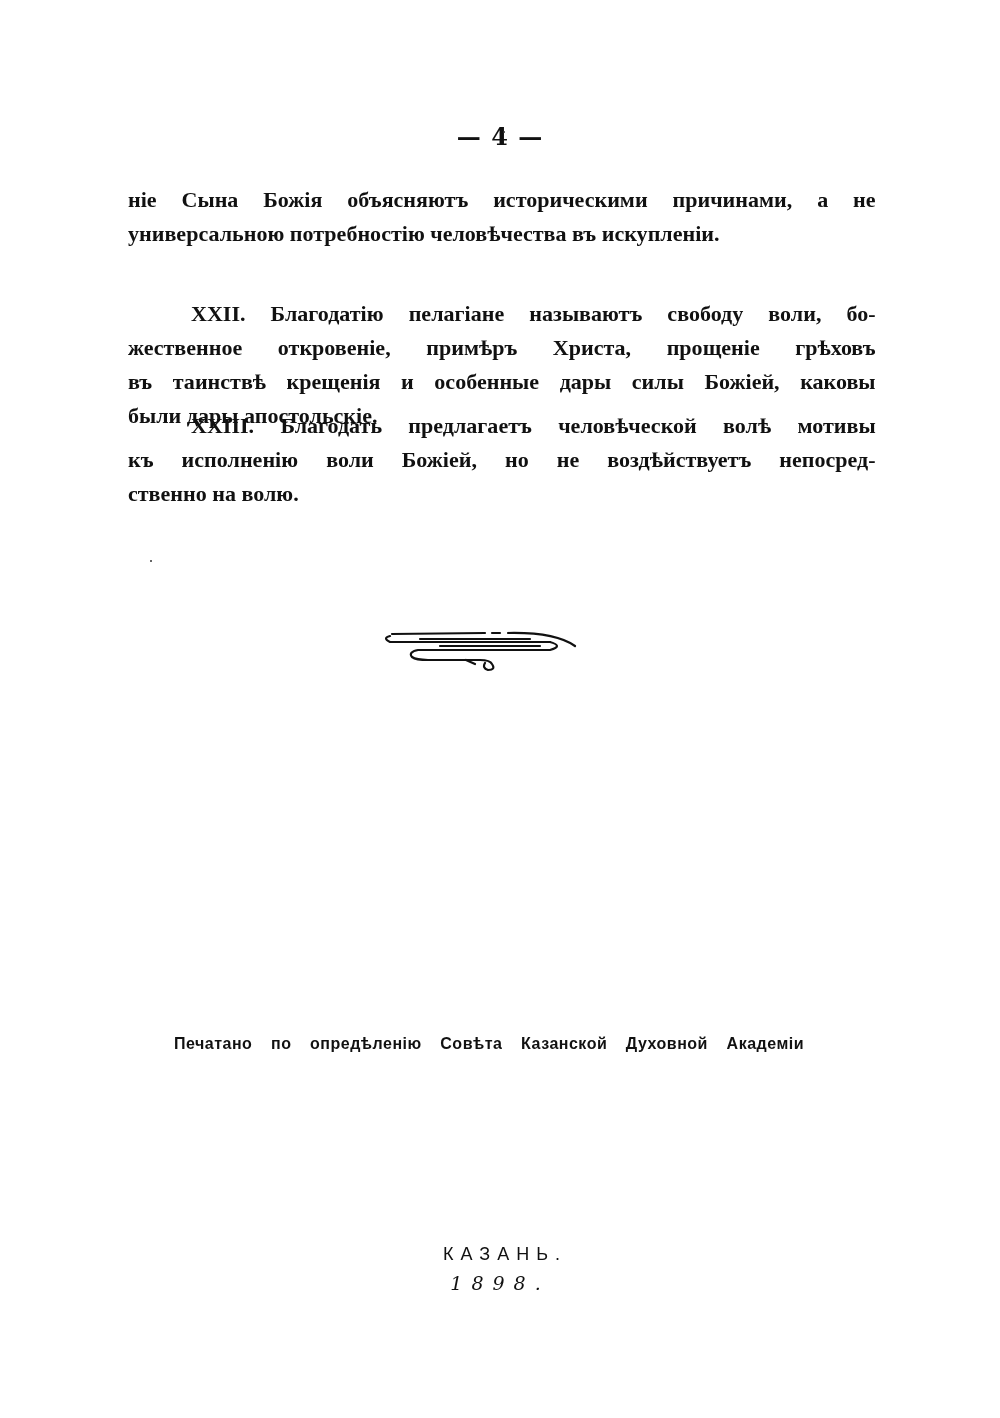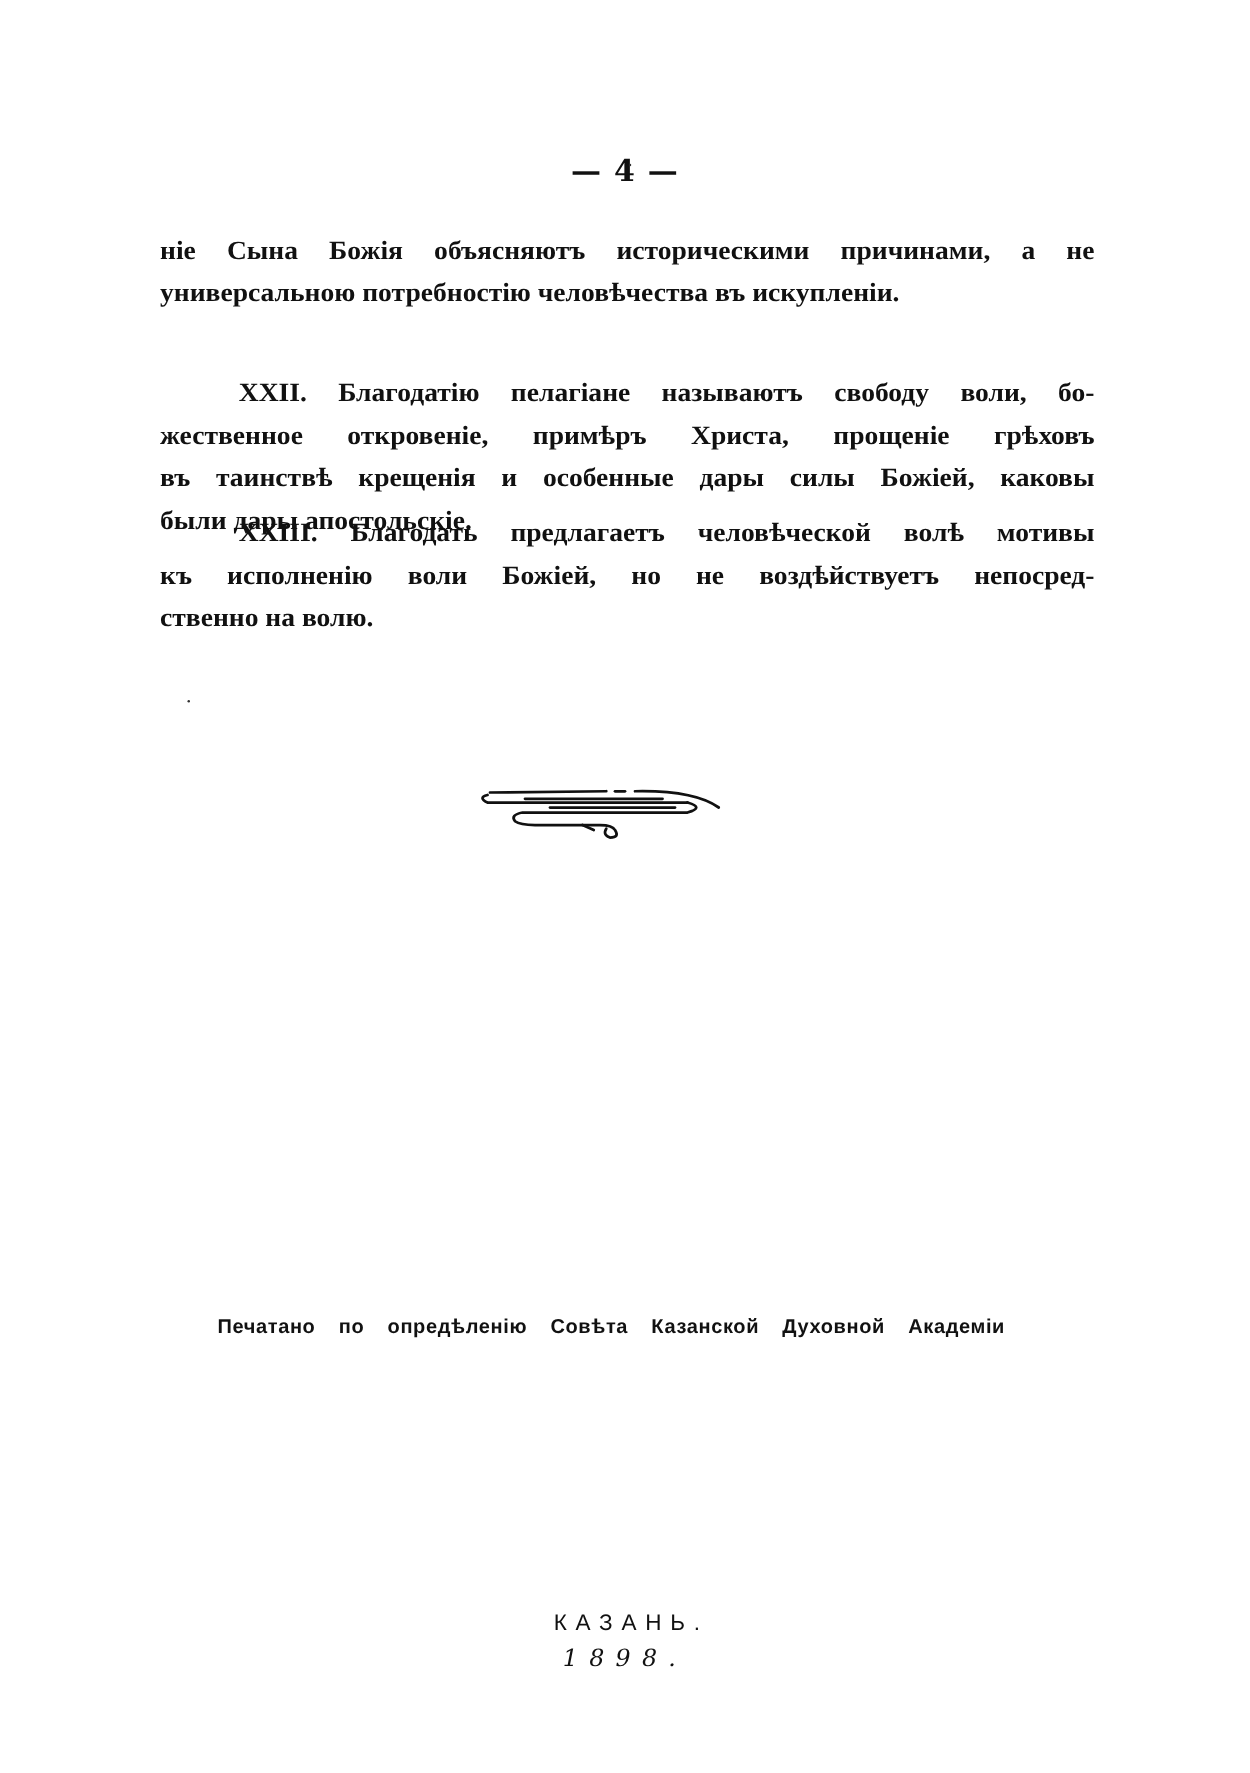--- a/index.html
+++ b/index.html
@@ -25,27 +25,27 @@
   #p1 { top: 183px; }
   #p2 { top: 297px; }
   #p3 { top: 409px; }
   .ornament { position: absolute; left: 380px; top: 622px; width: 200px; height: 50px; }
   .stray-dot { position: absolute; width: 2px; height: 2px; background: #333; border-radius: 50%; }
   .imprint {
     position: absolute; left: 124px; width: 680px; top: 1030px;
     font-family: "Liberation Sans", sans-serif; font-size: 16px; font-weight: bold;
     line-height: 27px; letter-spacing: 0.5px;
   }
-  .imprint .line { text-align-last: justify; margin-top: 18px; }
+  .imprint .line { text-align-last: justify; }
   .imprint .line.last { text-align-last: left; }
   .colophon {
     position: absolute; left: 0; width: 1000px; top: 1240px;
     text-align: center; font-family: "Liberation Sans", sans-serif; color: #111;
   }
-  .colophon .city { font-size: 18px; letter-spacing: 7px; line-height: 28px; padding-left: 10px; margin-top: 44px; }
+  .colophon .city { font-size: 18px; letter-spacing: 7px; line-height: 28px; padding-left: 10px; }
   .colophon .printer { font-size: 15px; letter-spacing: 2px; line-height: 26px; font-variant: small-caps; }
   .colophon .year { font-size: 19px; letter-spacing: 9px; line-height: 30px; font-family: "DejaVu Serif", serif; font-style: italic; }
 </style>
 </head>
 <body>
 
 <div class="page-number">— 4 —</div>
 
 <div id="p1" class="body-text para">
   <span class="line">ніе Сына Божія объясняютъ историческими причинами, а не</span>

